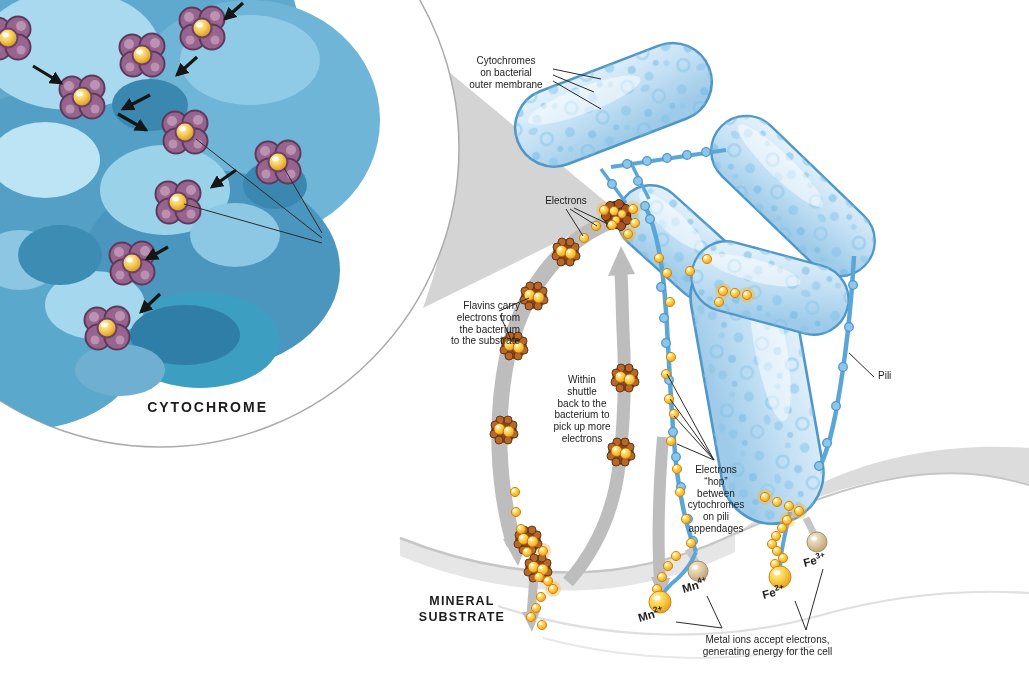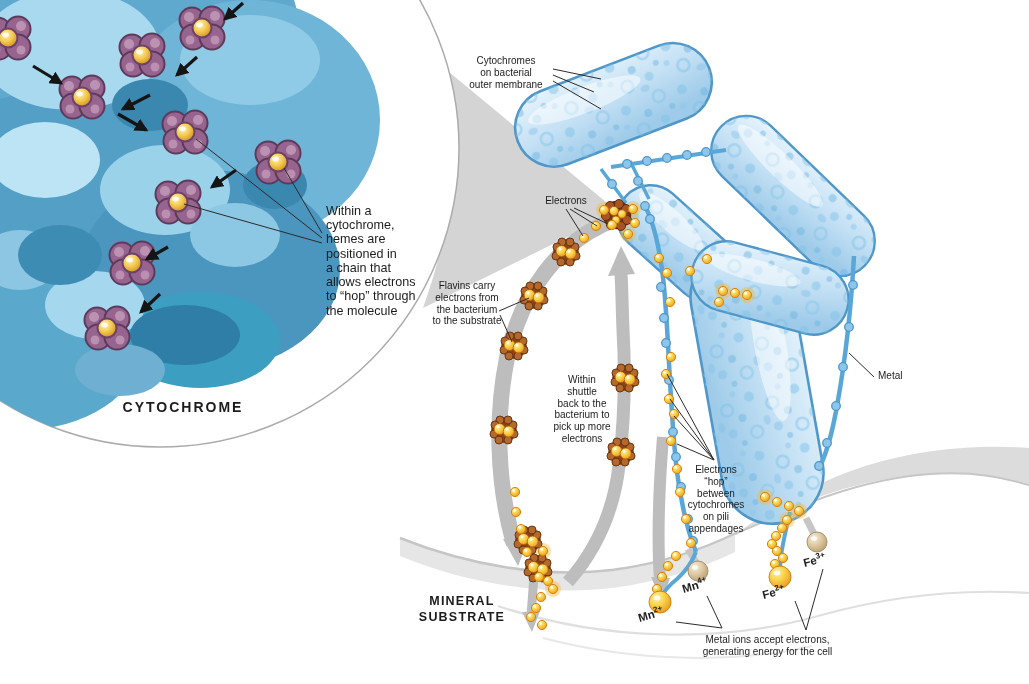--- a/index.html
+++ b/index.html
@@ -356,44 +356,36 @@
     <line x1="714" y1="460" x2="674" y2="416"></line>
     <line x1="714" y1="460" x2="677" y2="444"></line>
     <line x1="874" y1="377" x2="849" y2="353"></line>
     <line x1="676" y1="622" x2="722" y2="628"></line>
     <line x1="707" y1="596" x2="722" y2="628"></line>
     <line x1="795" y1="601" x2="806" y2="630"></line>
     <line x1="823" y1="569" x2="806" y2="630"></line>
   </g>
 </svg>
 
-<div class="lbl left note" style="left:326px;top:204px;width:140px;">Within a
-cytochrome,
-hemes are
-positioned in
-a chain that
-allows electrons
-to “hop” through
-the molecule</div>
-<div class="lbl big" style="left:98px;top:399px;width:170px;">CYTOCHROME</div>
+<div class="lbl big" style="left:98px;top:399px;width:170px;text-align:right;">CYTOCHROME</div>
 <div class="lbl" style="left:454px;top:55px;width:104px;">Cytochromes
 on bacterial
 outer membrane</div>
 <div class="lbl" style="left:528px;top:195px;width:76px;">Electrons</div>
-<div class="lbl" style="left:414px;top:280px;width:106px;">Flavins carry
+<div class="lbl" style="left:414px;top:300px;width:106px;text-align:right;">Flavins carry
 electrons from
 the bacterium
 to the substrate</div>
 <div class="lbl" style="left:532px;top:374px;width:100px;">Within
 shuttle
 back to the
 bacterium to
 pick up more
 electrons</div>
-<div class="lbl left" style="left:878px;top:370px;width:36px;">Metal</div>
+<div class="lbl left" style="left:878px;top:370px;width:36px;">Pili</div>
 <div class="lbl" style="left:668px;top:464px;width:96px;">Electrons
 “hop”
 between
 cytochromes
 on pili
 appendages</div>
 <div class="lbl" style="left:660px;top:634px;width:215px;">Metal ions accept electrons,
 generating energy for the cell</div>
 <div class="lbl mineral" style="left:404px;top:593px;width:116px;">MINERAL
 SUBSTRATE</div>

